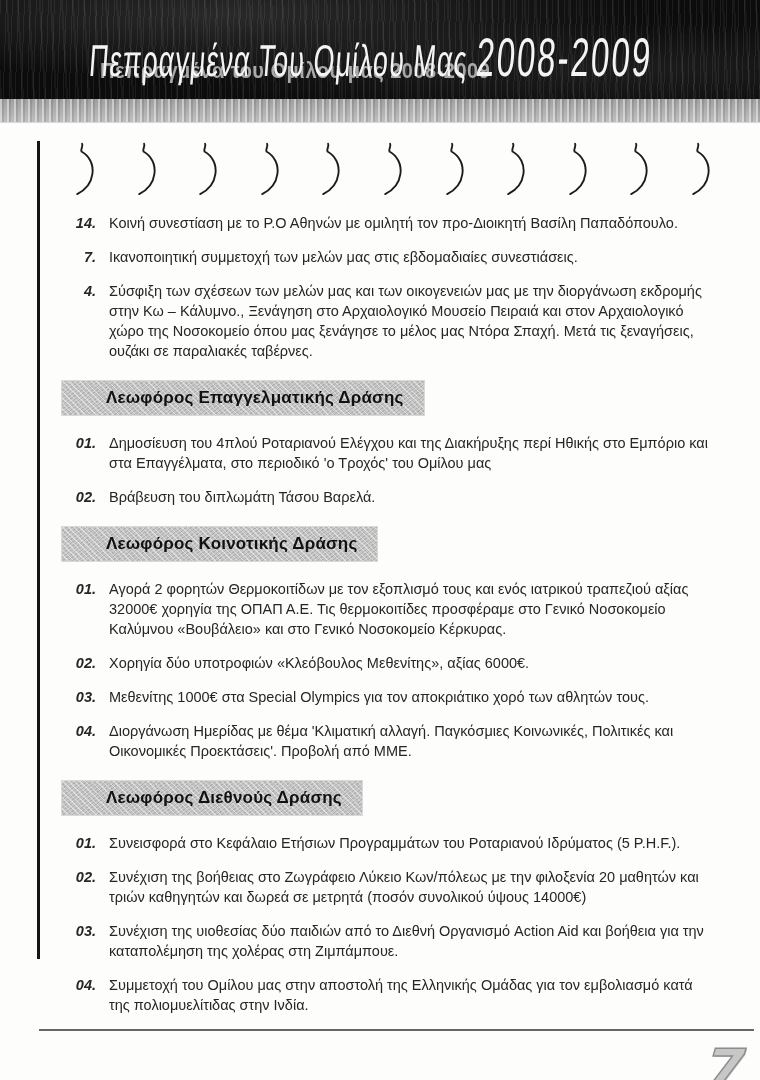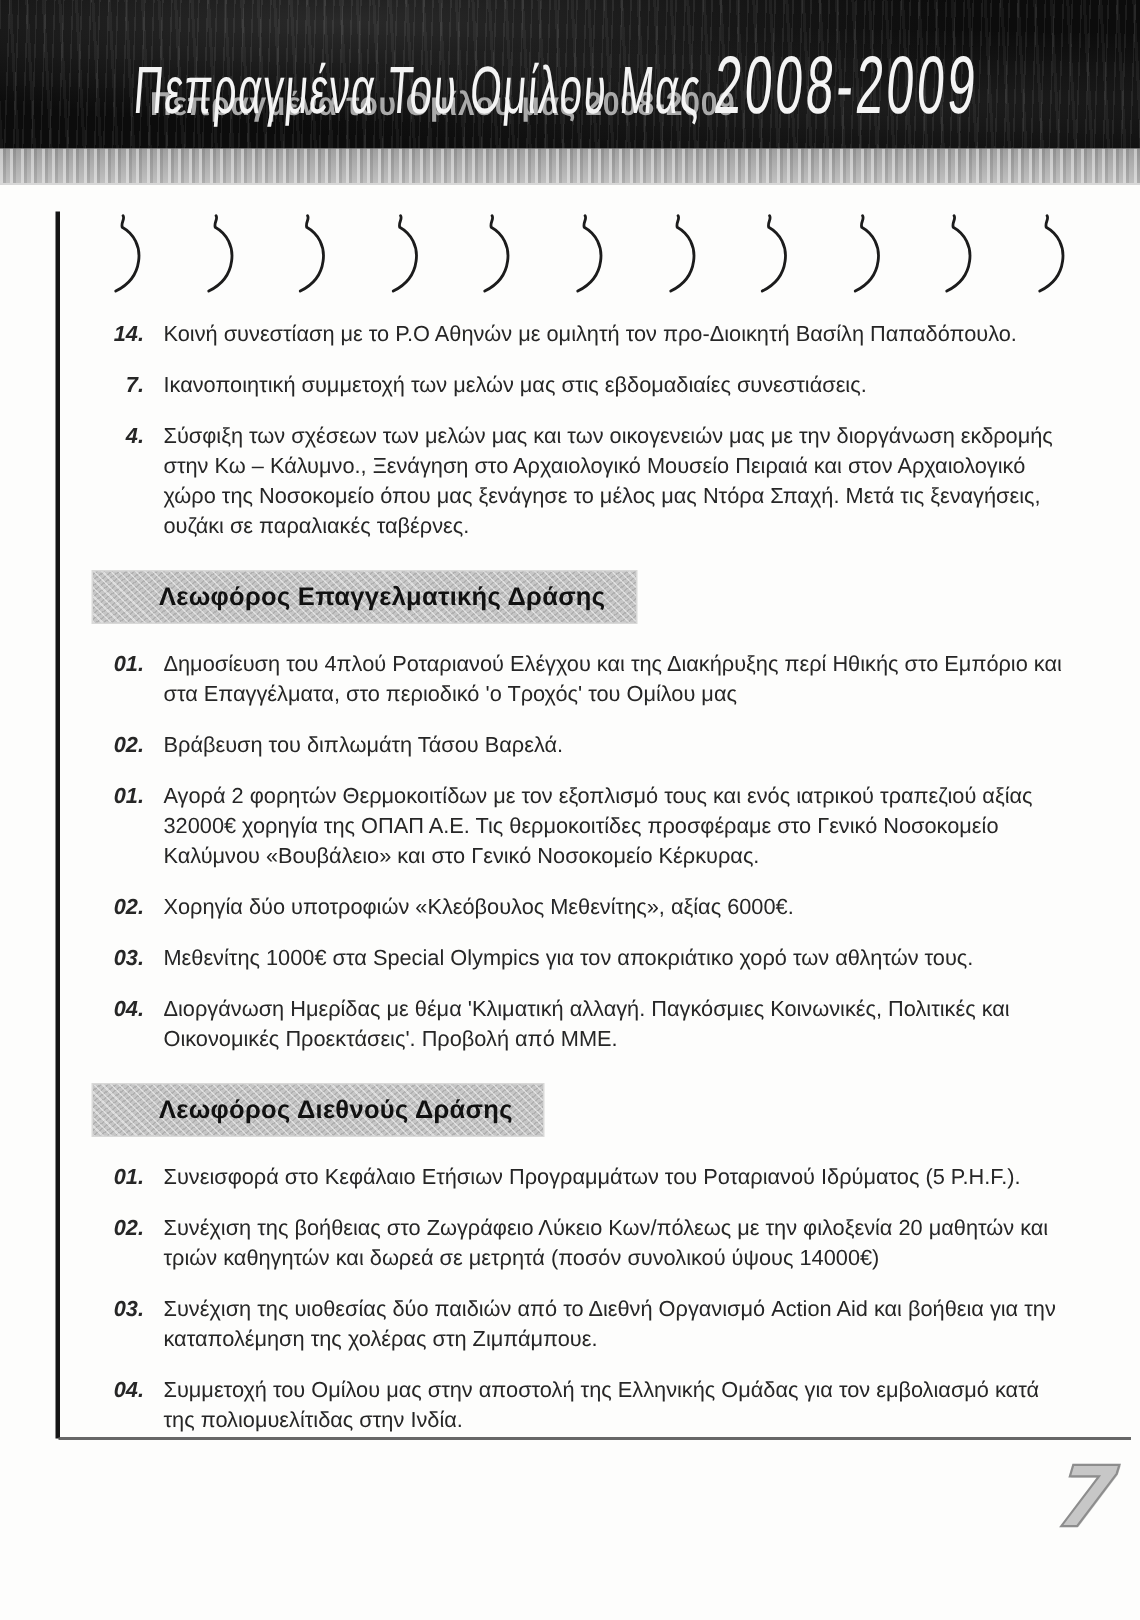--- a/index.html
+++ b/index.html
@@ -262,21 +262,21 @@
         <section><div class="section-bar">Λεωφόρος Επαγγελματικής Δράσης</div><ol class="doc-list">
             <li class="doc-item">
               <span class="num">01.</span>
               <span class="txt">Δημοσίευση του 4πλού Ροταριανού Ελέγχου και της Διακήρυξης περί Ηθικής στο Εμπόριο και στα Επαγγέλματα, στο περιοδικό 'ο Τροχός' του Ομίλου μας</span>
             </li>
             <li class="doc-item">
               <span class="num">02.</span>
               <span class="txt">Βράβευση του διπλωμάτη Τάσου Βαρελά.</span>
             </li>
           </ol></section>
-        <section><ol class="doc-list">
+        <section><div class="section-bar">Λεωφόρος Κοινοτικής Δράσης</div><ol class="doc-list">
             <li class="doc-item">
               <span class="num">01.</span>
               <span class="txt">Αγορά 2 φορητών Θερμοκοιτίδων με τον εξοπλισμό τους και ενός ιατρικού τραπεζιού αξίας 32000€ χορηγία της ΟΠΑΠ Α.Ε. Τις θερμοκοιτίδες προσφέραμε στο Γενικό Νοσοκομείο Καλύμνου «Βουβάλειο» και στο Γενικό Νοσοκομείο Κέρκυρας.</span>
             </li>
             <li class="doc-item">
               <span class="num">02.</span>
               <span class="txt">Χορηγία δύο υποτροφιών «Κλεόβουλος Μεθενίτης», αξίας 6000€.</span>
             </li>
             <li class="doc-item">
               <span class="num">03.</span>

